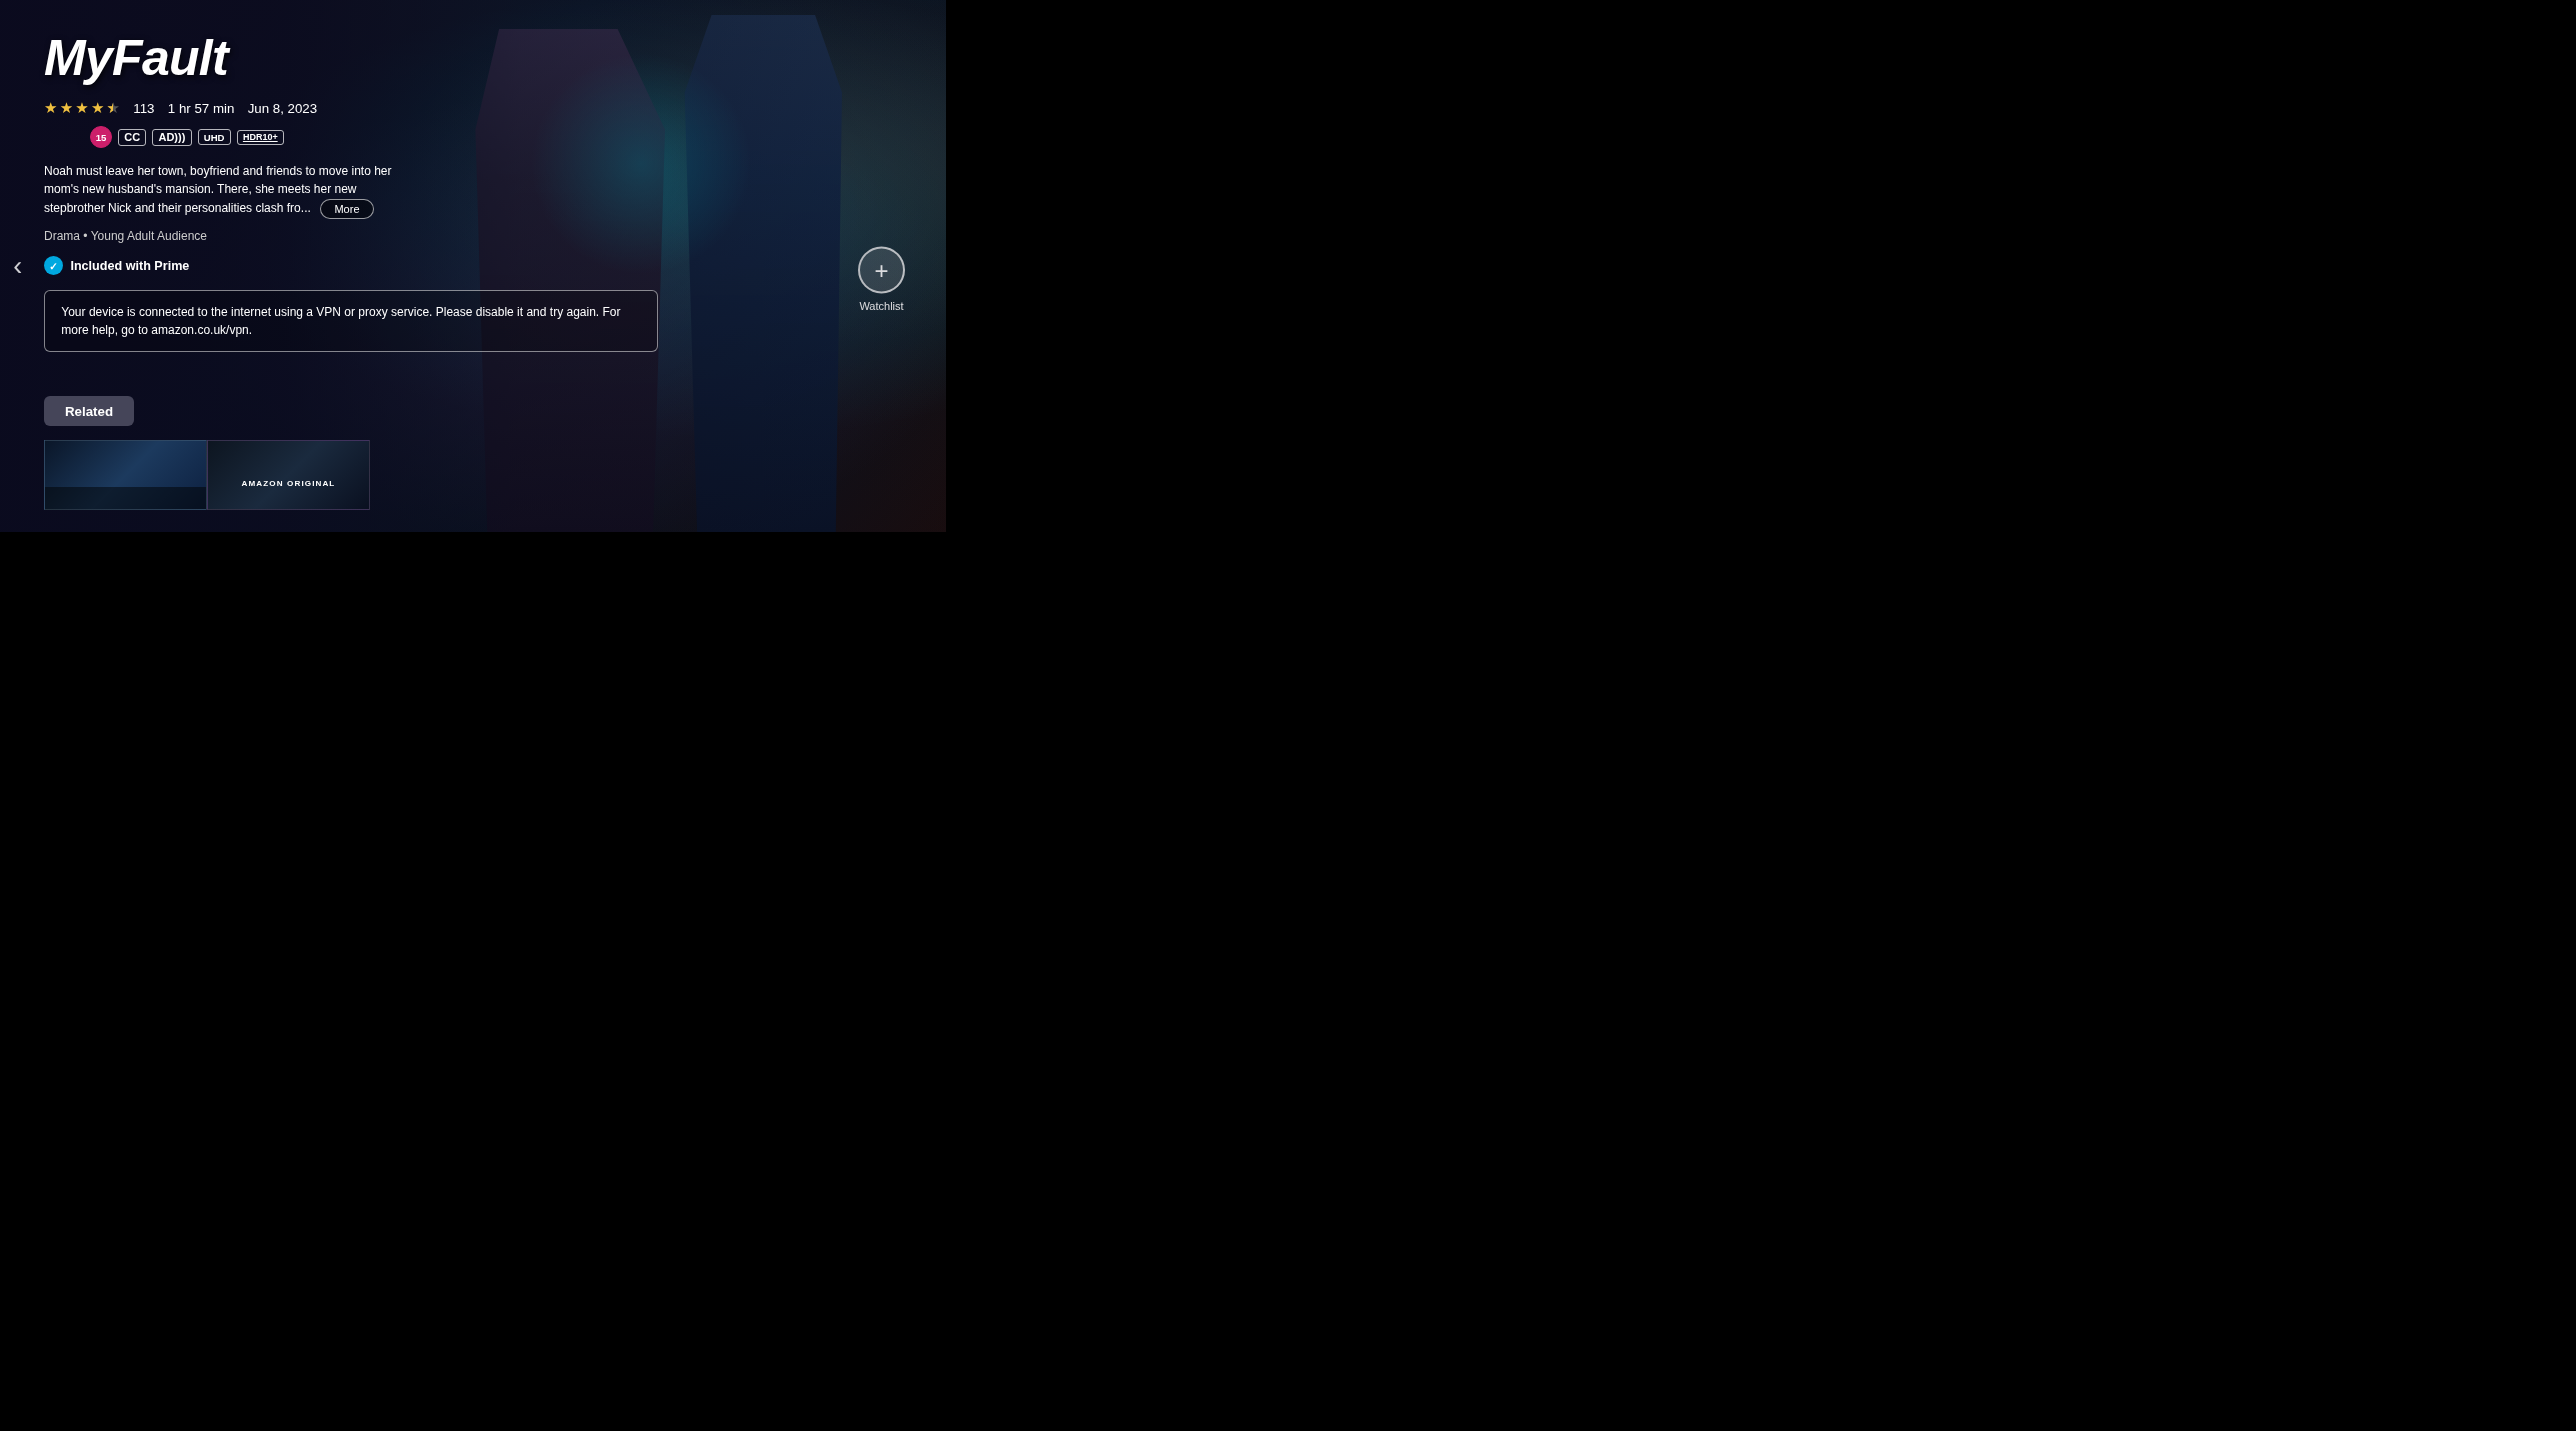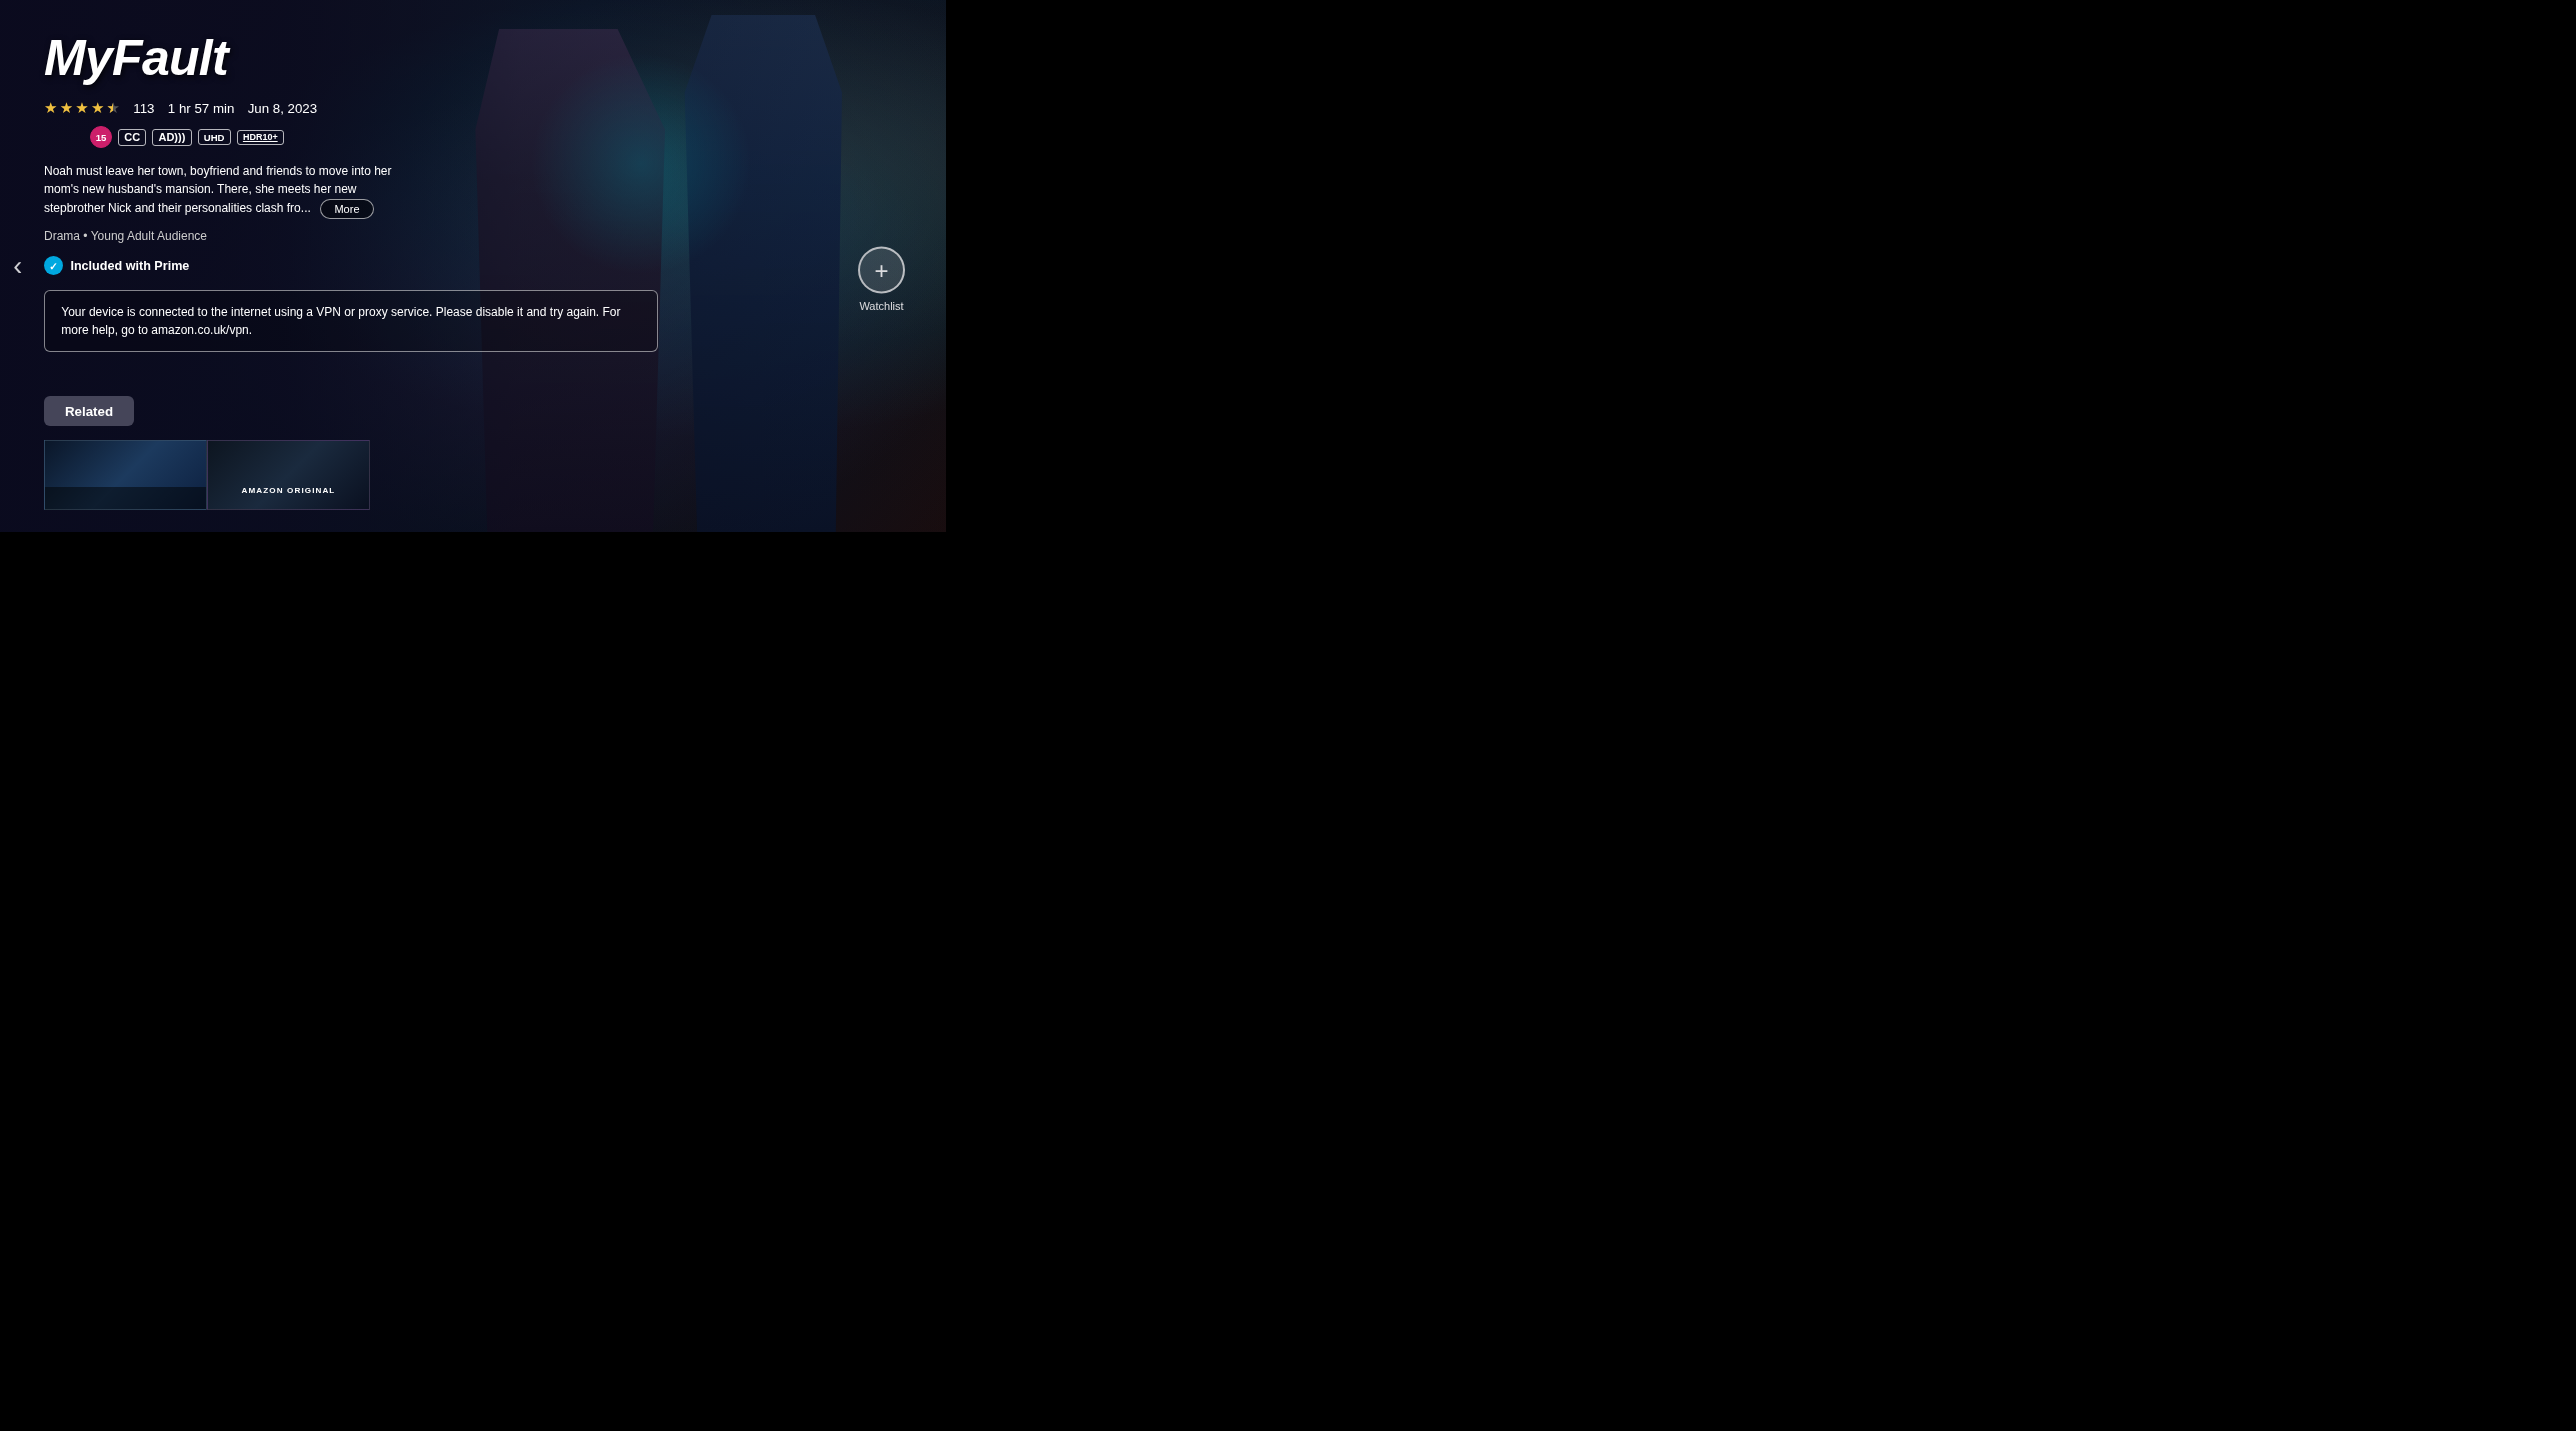--- a/index.html
+++ b/index.html
@@ -314,21 +314,21 @@
       height: 70px;
       background: linear-gradient(135deg, #1a1a2e, #16213e);
       border: 0.7px solid rgba(255,255,255,0.1);
       flex-shrink: 0;
       position: relative;
       overflow: hidden;
     }
 
     .thumb-label {
       position: absolute;
-      bottom: 14px;
+      bottom: 21px;
       left: 0;
       right: 0;
       text-align: center;
       color: #ffffff;
       font-size: 8.1px;
       font-weight: 700;
       letter-spacing: 1.1px;
       text-transform: uppercase;
     }
 

